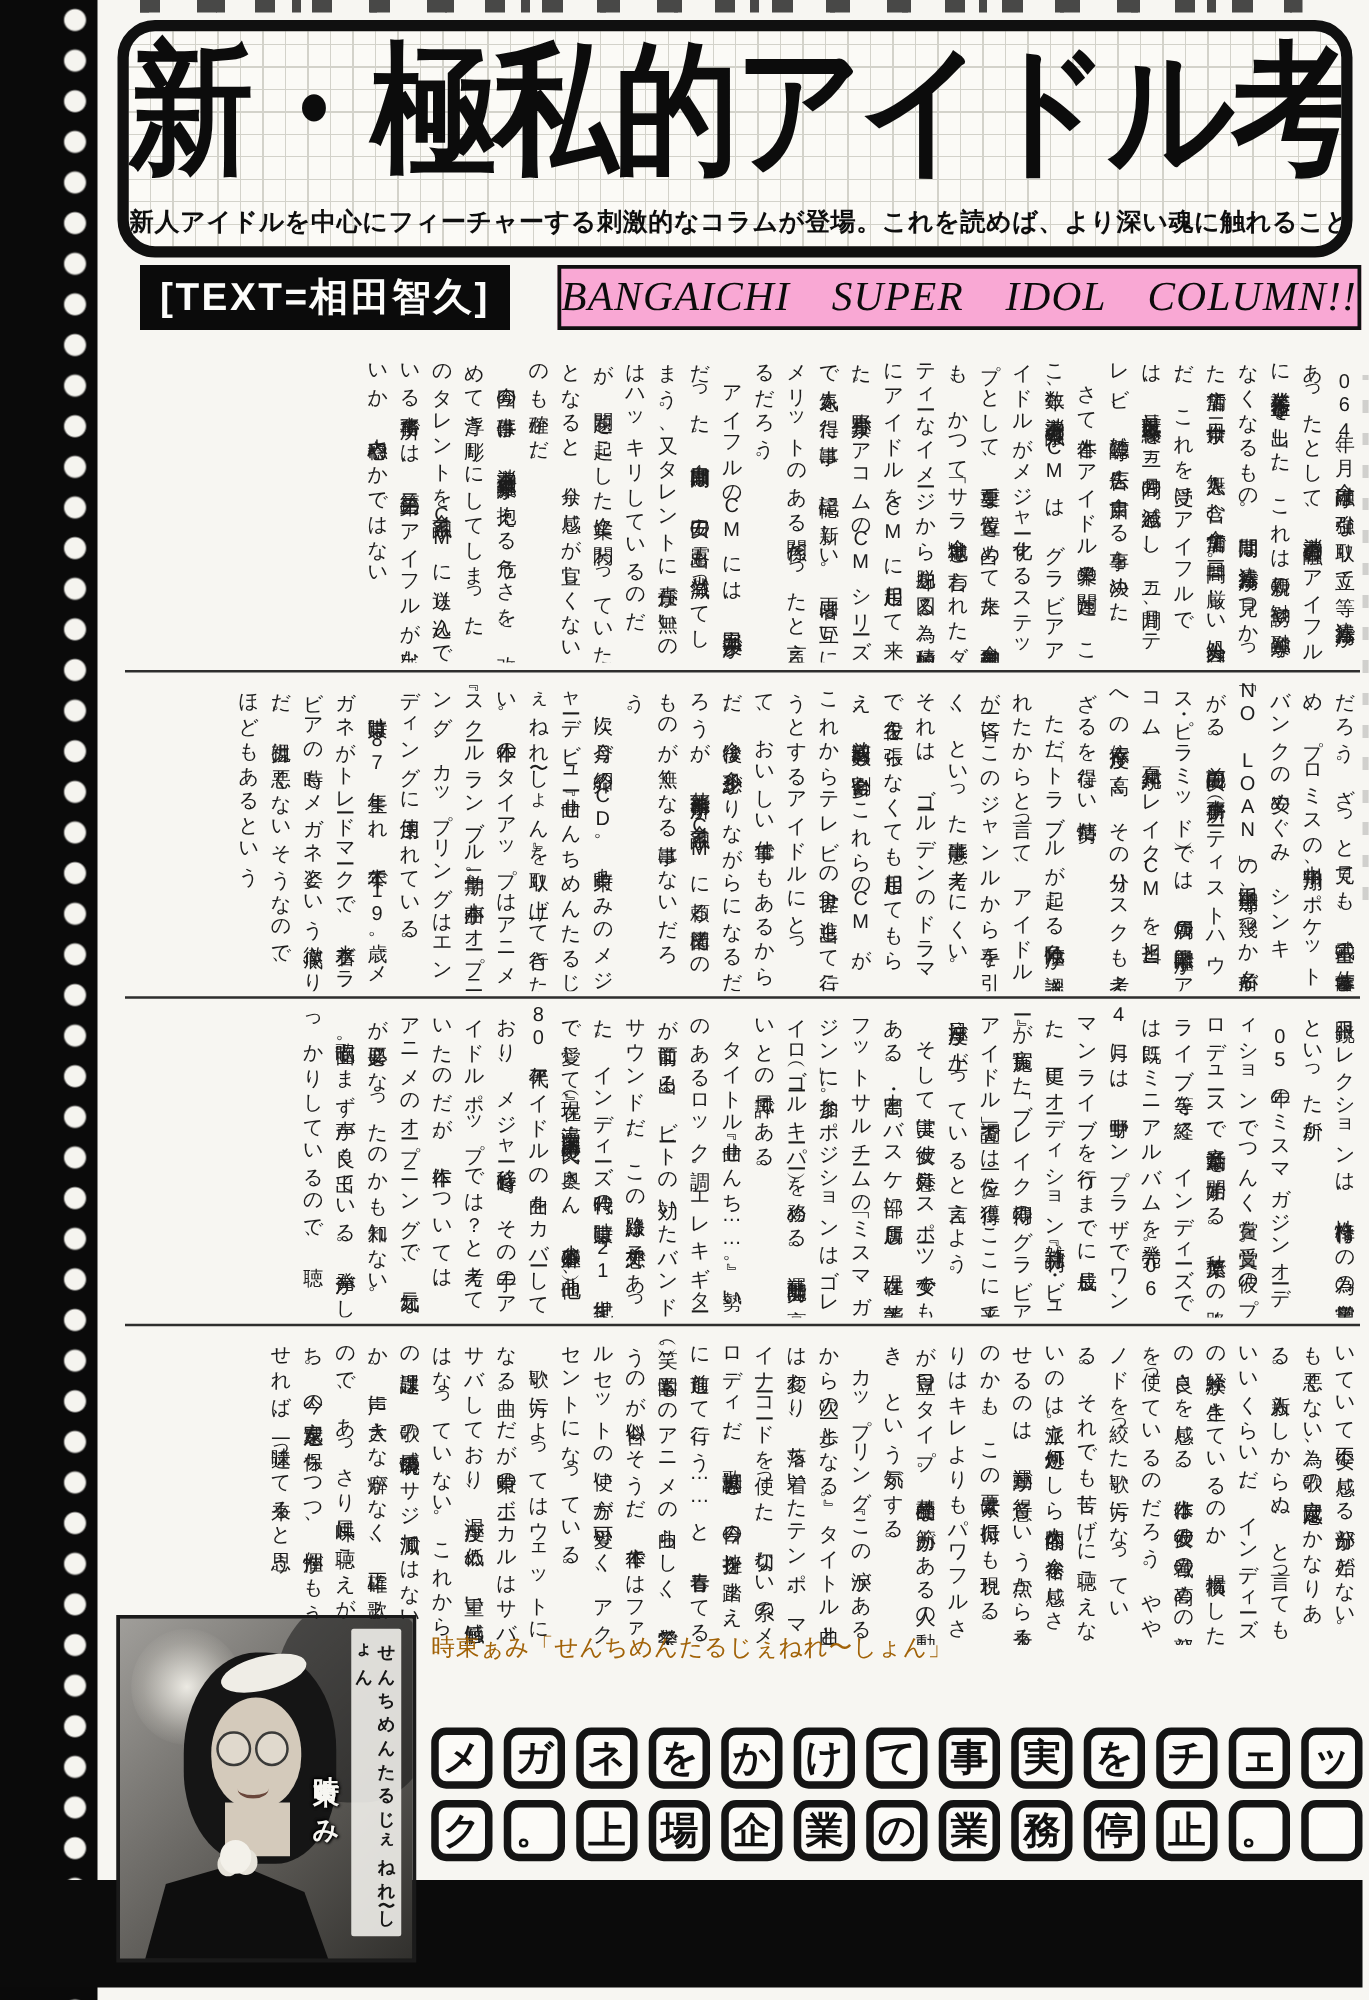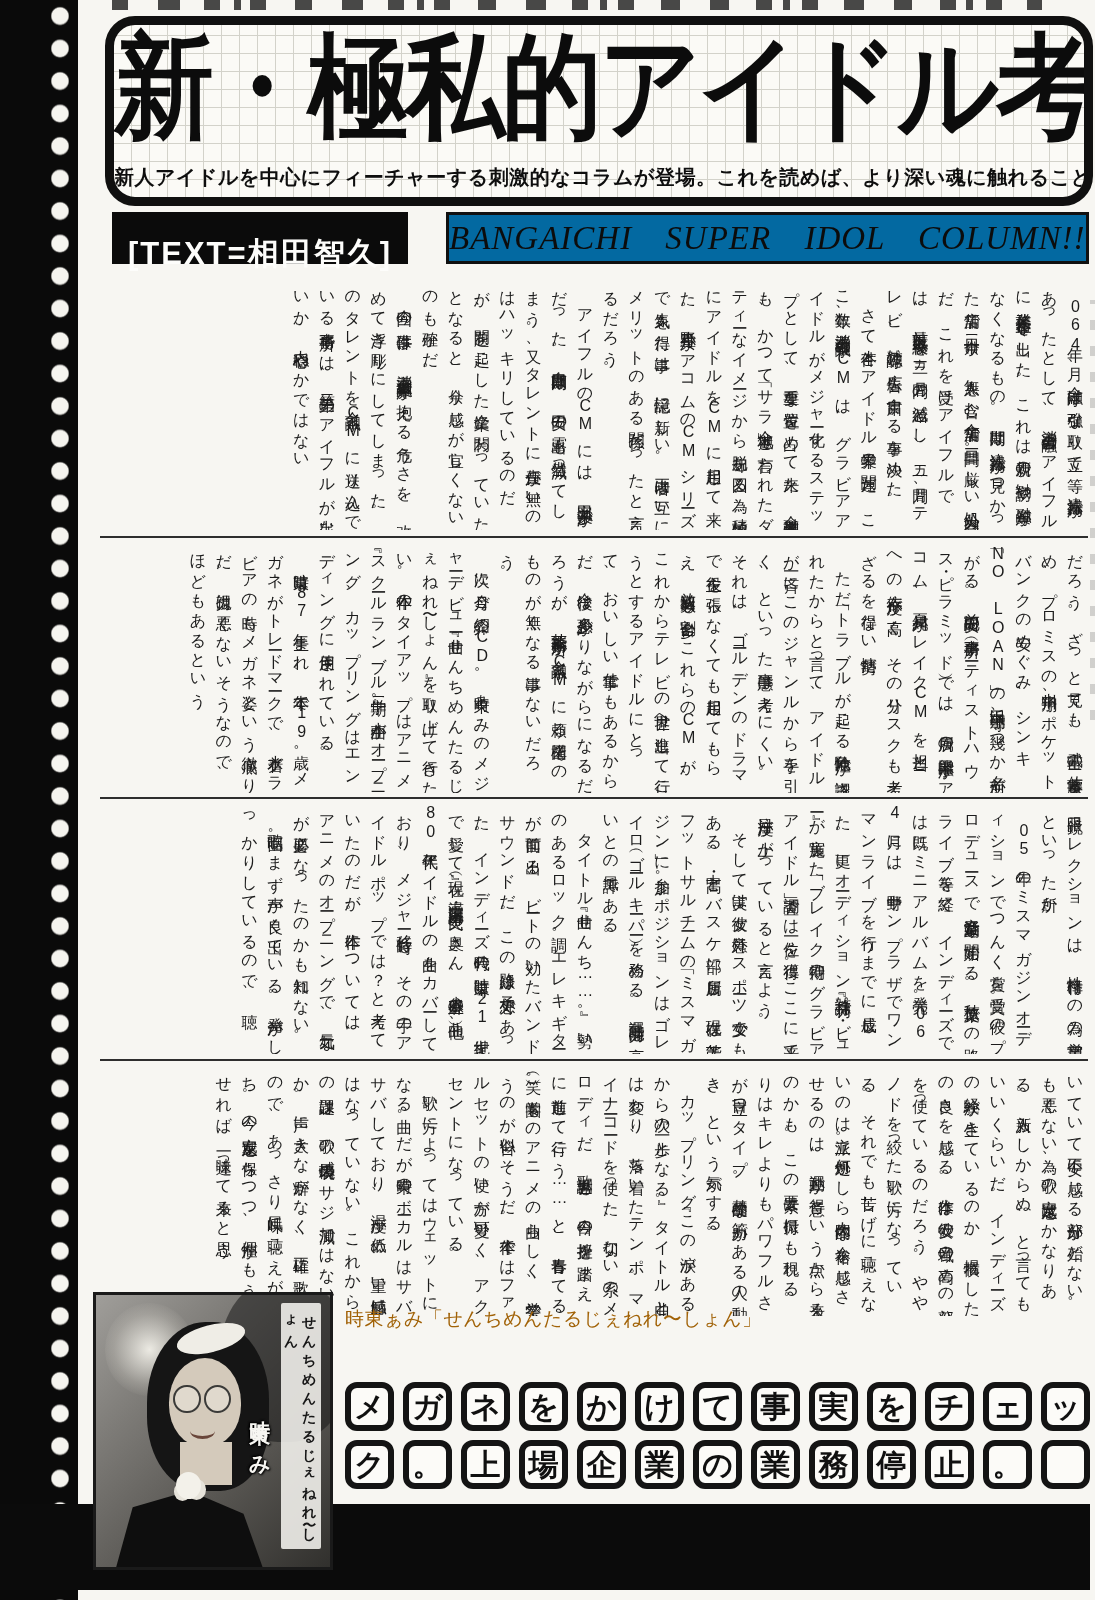--- a/index.html
+++ b/index.html
@@ -23,21 +23,21 @@
       repeating-linear-gradient(90deg,#1d1d1d 0 16px,transparent 16px 46px),
       repeating-linear-gradient(90deg,#1d1d1d 0 7px,transparent 7px 61px);
   }
   
   .right-bleed{
     position:absolute;right:0;top:300px;width:5px;height:420px;opacity:.3;
     background:repeating-linear-gradient(0deg,#777 0 10px,transparent 10px 26px);
   }
   
   .title-box{
-    position:absolute;left:105px;top:16px;width:970px;height:172px;
+    position:absolute;left:94px;top:16px;width:970px;height:172px;
     border:9px solid #101010;border-radius:30px;
     background-color:#fbfaf6;
     background-image:
       repeating-linear-gradient(0deg,transparent 0 17px,#d3d2ca 17px 18px),
       repeating-linear-gradient(90deg,transparent 0 17px,#d3d2ca 17px 18px);
     overflow:hidden;
   }
   .page-title{
     position:absolute;top:-6px;left:0;width:100%;text-align:center;
     font-family:"DejaVu Serif","Liberation Serif",serif;
@@ -51,24 +51,24 @@
     white-space:nowrap;
   }
   
   .byline-row{
     position:absolute;left:112px;top:212px;width:976px;height:52px;
     display:flex;gap:38px;align-items:stretch;
   }
   .text-credit{
     background:#0b0b0b;color:#fdfdfb;
     font-weight:bold;font-size:31px;line-height:52px;
-    padding:16px 16px;letter-spacing:2px;white-space:nowrap;
+    padding:0 16px;letter-spacing:2px;white-space:nowrap;
   }
   .column-name-box{
-    flex:1;border:3px solid #101010;background:#0369a1;
+    flex:1;border:3px solid #101010;background:#f9a8d4;
     display:flex;align-items:center;justify-content:center;
     font-family:"Liberation Serif",serif;font-style:italic;
     font-size:33px;letter-spacing:1px;word-spacing:24px;color:#0c0c0c;
     white-space:nowrap;
   }
   
   .text-block{
     position:absolute;left:100px;width:988px;height:250px;
     writing-mode:vertical-rl;text-orientation:upright;
     font-size:16px;line-height:25.8px;letter-spacing:1.6px;

